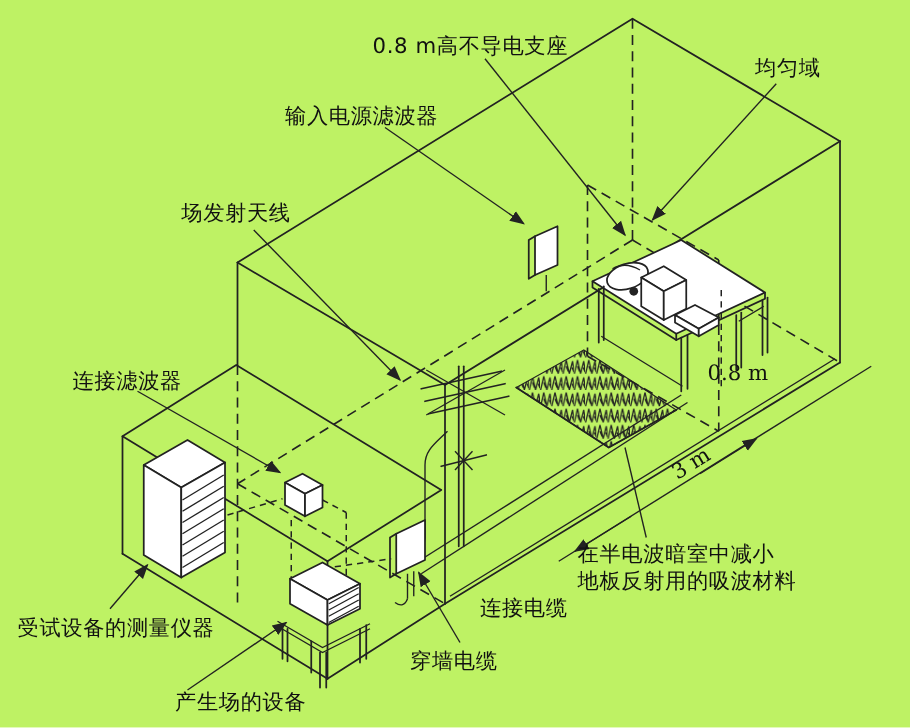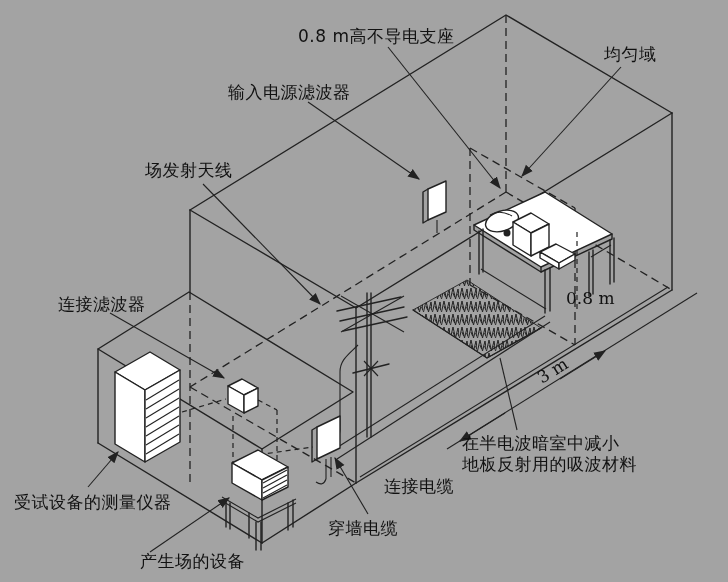--- a/index.html
+++ b/index.html
@@ -1,16 +1,16 @@
 <!DOCTYPE html>
 <html><head>
 <meta charset="utf-8">
 <style>
   html,body{margin:0;padding:0;background:#fff;}
-  #stage{position:relative;width:728px;height:582px;background:#a3a3a3;overflow:hidden;
+  #stage{position:relative;width:728px;height:582px;background:#bef264;overflow:hidden;
          font-family:"DejaVu Sans",sans-serif;}
   svg{display:block}
   .ln{fill:none;stroke:#222;stroke-width:1.4;stroke-linecap:round;stroke-linejoin:round;}
   .thin{fill:none;stroke:#222;stroke-width:1.1;}
   .dash{fill:none;stroke:#222;stroke-width:1.3;stroke-dasharray:8 5;}
   .dash2{fill:none;stroke:#222;stroke-width:1.2;stroke-dasharray:5 4;}
   .box{fill:#fff;stroke:#222;stroke-width:1.4;stroke-linejoin:round;}
   .lbl{font-size:17px;fill:#111;letter-spacing:0.5px;}
   .dim{font-family:"DejaVu Serif",serif;font-size:17px;fill:#111;}
 </style>

